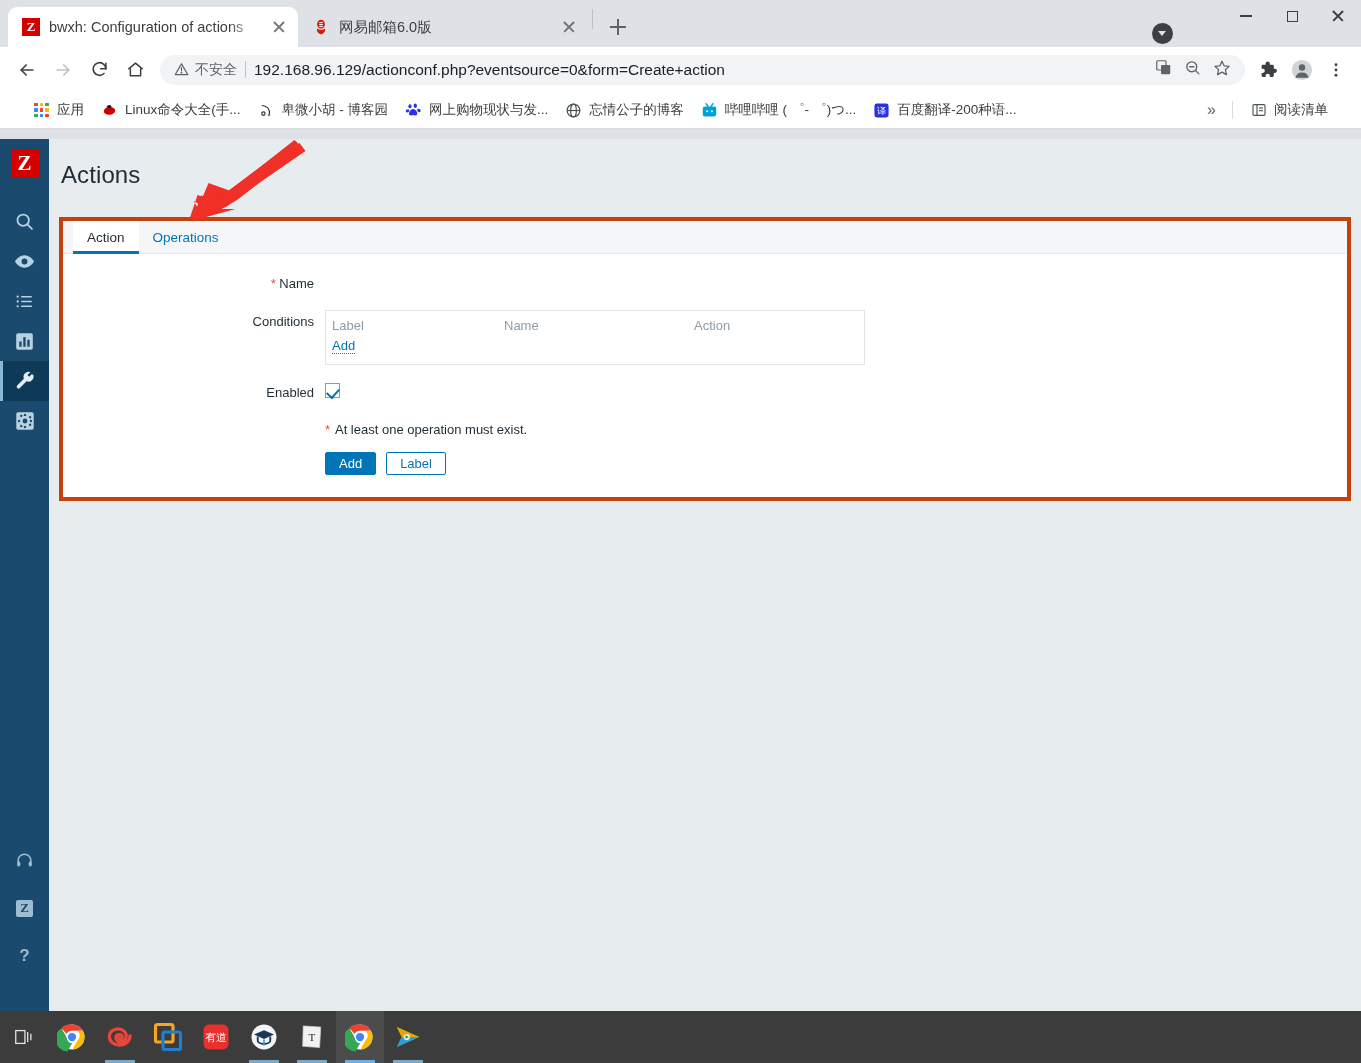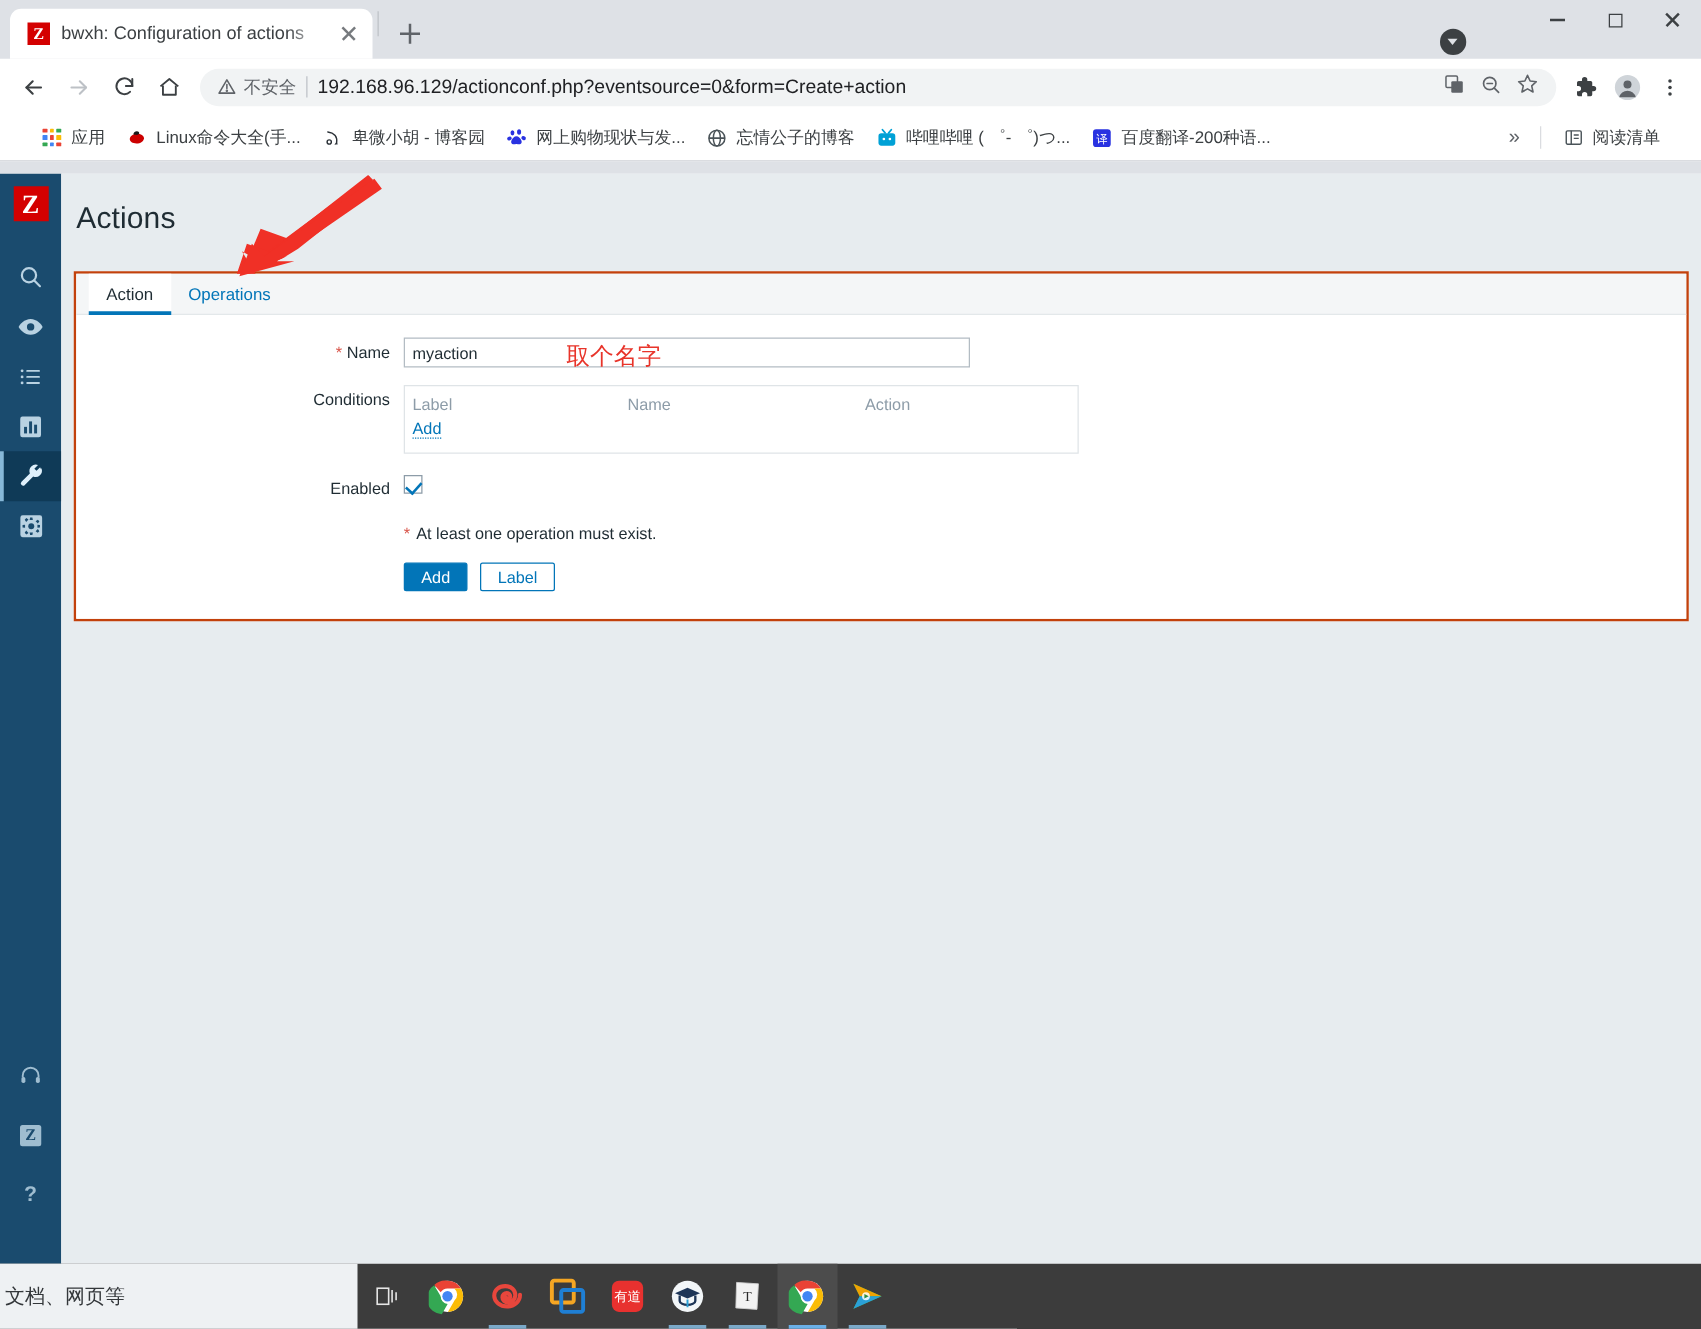--- a/index.html
+++ b/index.html
@@ -108,21 +108,21 @@
   .sitem.active::before { content: ""; position: absolute; left: 0; top: 0; width: 3px; height: 100%; background: #86b8d8; }
   .sbottom { margin-top: auto; display: flex; flex-direction: column; align-items: center; padding-bottom: 40px; gap: 18px; }
   .sbottom .sitem { height: 30px; }
   .zmini { width: 17px; height: 17px; background: #9fbdd0; color: #1a4b6e; font-family:"Liberation Serif", serif;
            font-weight: bold; font-size: 13px; display:flex; align-items:center; justify-content:center; border-radius: 2px; }
   .qmark { color: #9fbdd0; font-size: 17px; font-weight: bold; }
 
   .content { flex: 1; background: #e7ecef; position: relative; }
   .page-title { font-size: 24px; color: #1f2c33; padding: 22px 0 0 12px; font-weight: normal; letter-spacing: .1px; }
 
-  .panel { margin: 28px 10px 0 10px; background: #ffffff; border: 2px solid #c2410c; }
+  .panel { margin: 28px 10px 0 10px; background: #ffffff; border: 4px solid #c2410c; }
   .tabs { height: 33px; border-bottom: 1px solid #e3e8ea; display: flex; align-items: stretch; padding-left: 10px; background: #f4f6f7; }
   .tabitem { padding: 0 14px; display: flex; align-items: center; font-size: 13.5px; color: #0275b8; position: relative; cursor: pointer; }
   .tabitem.active { color: #1f2c33; background: #ffffff; }
   .tabitem.active::after { content: ""; position: absolute; left: 0; right: 0; bottom: -1px; height: 3px; background: #0275b8; }
 
   .form { padding: 18px 0 22px 0; background: #fff; }
   .frow { display: flex; align-items: flex-start; margin-bottom: 0; }
   .flabel { width: 262px; text-align: right; padding-right: 11px; font-size: 13px; color: #1f2c33; line-height: 24px; flex: none; }
   .req { color: #d85348; font-size: 13px; }
   .fctl { flex: 1; position: relative; }
@@ -178,20 +178,31 @@
 <div class="browser">
 
   <div class="tabstrip">
 
     <div class="tab active">
       <span class="favicon-z">Z</span>
       <span class="tab-title">bwxh: Configuration of actions</span>
       <span class="tab-close"></span>
     </div>
 
+    <div class="tab inactive">
+      <span class="favicon-163">
+        <svg width="18" height="18" viewBox="0 0 18 18">
+          <ellipse cx="9" cy="6.2" rx="3.9" ry="4.4" fill="#d81e06"></ellipse>
+          <path d="M5 10.5 Q9 13 13 10.5 Q13.6 15 9 16.5 Q4.4 15 5 10.5 Z" fill="#d81e06"></path>
+          <path d="M7.2 4.6 h3.6 M7.2 6.6 h3.6 M7.2 8.4 h3.6" stroke="#fff" stroke-width="1" fill="none"></path>
+        </svg>
+      </span>
+      <span class="tab-title">网易邮箱6.0版</span>
+      <span class="tab-close"></span>
+    </div>
 
     <div class="tab-sep"></div>
     <div class="newtab"></div>
 
     <div class="wincontrols">
       <div class="wc">
           <span class="wc-min"></span>
         </div>
       <div class="wc">
           <span class="wc-max"></span>
@@ -476,24 +487,20 @@
           </div>
         </div>
 
         <div class="form">
 
           <div class="frow" style="margin-bottom:14px;">
             <div class="flabel">
               <span class="req">*</span>
               <span>Name</span>
             </div>
-            <div class="fctl">
-              <input class="txtinput" type="text" value="myaction" style="">
-              <span class="annot-text">取个名字</span>
-            </div>
           </div>
 
           <div class="frow" style="margin-bottom:16px;">
             <div class="flabel">Conditions</div>
             <div class="fctl">
               <div class="condbox">
                 <div class="condhead">
                   <span class="c1">Label</span>
                   <span class="c2">Name</span>
                   <span>Action</span>
@@ -538,23 +545,20 @@
         <path d="M224,6 L136,71 L120,62 L131,80 L116,80 L124,56 L141,62 L222,2 Z" fill="#f03026"></path>
         <path d="M225,5 L142,68 L156,66 L122,80 L126,62 L134,69 L221,1 Z" fill="#f03026"></path>
         <polygon points="226,4 232,12 148,70 162,70 118,82 128,56 138,66" fill="#f03026"></polygon>
       </svg>
     </div>
   </div>
 </div>
 
 <div class="taskbar">
 
-  <div class="searchbox">
-    <span>文档、网页等</span>
-  </div>
 
   <div class="tb-items">
 
     <div class="tbi">
       <svg width="24" height="22" viewBox="0 0 24 24" fill="none" stroke="#e6e6e6" stroke-width="1.4">
         <rect x="3" y="5" width="10" height="14"></rect>
         <line x1="16" y1="6.5" x2="16" y2="17.5"></line>
         <line x1="19.5" y1="8.5" x2="19.5" y2="15.5"></line>
       </svg>
     </div>

